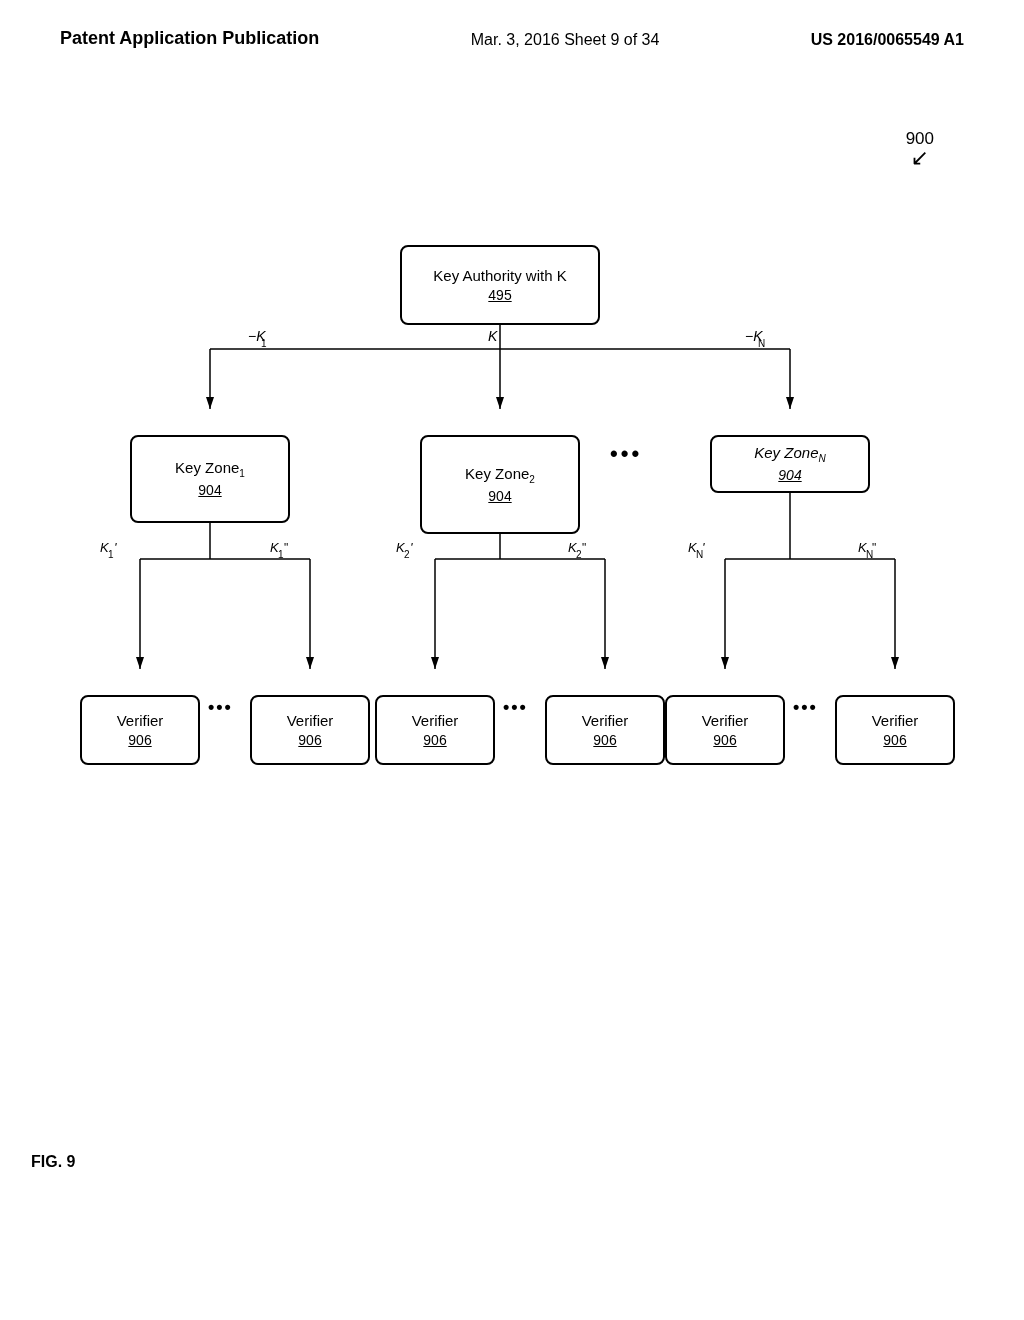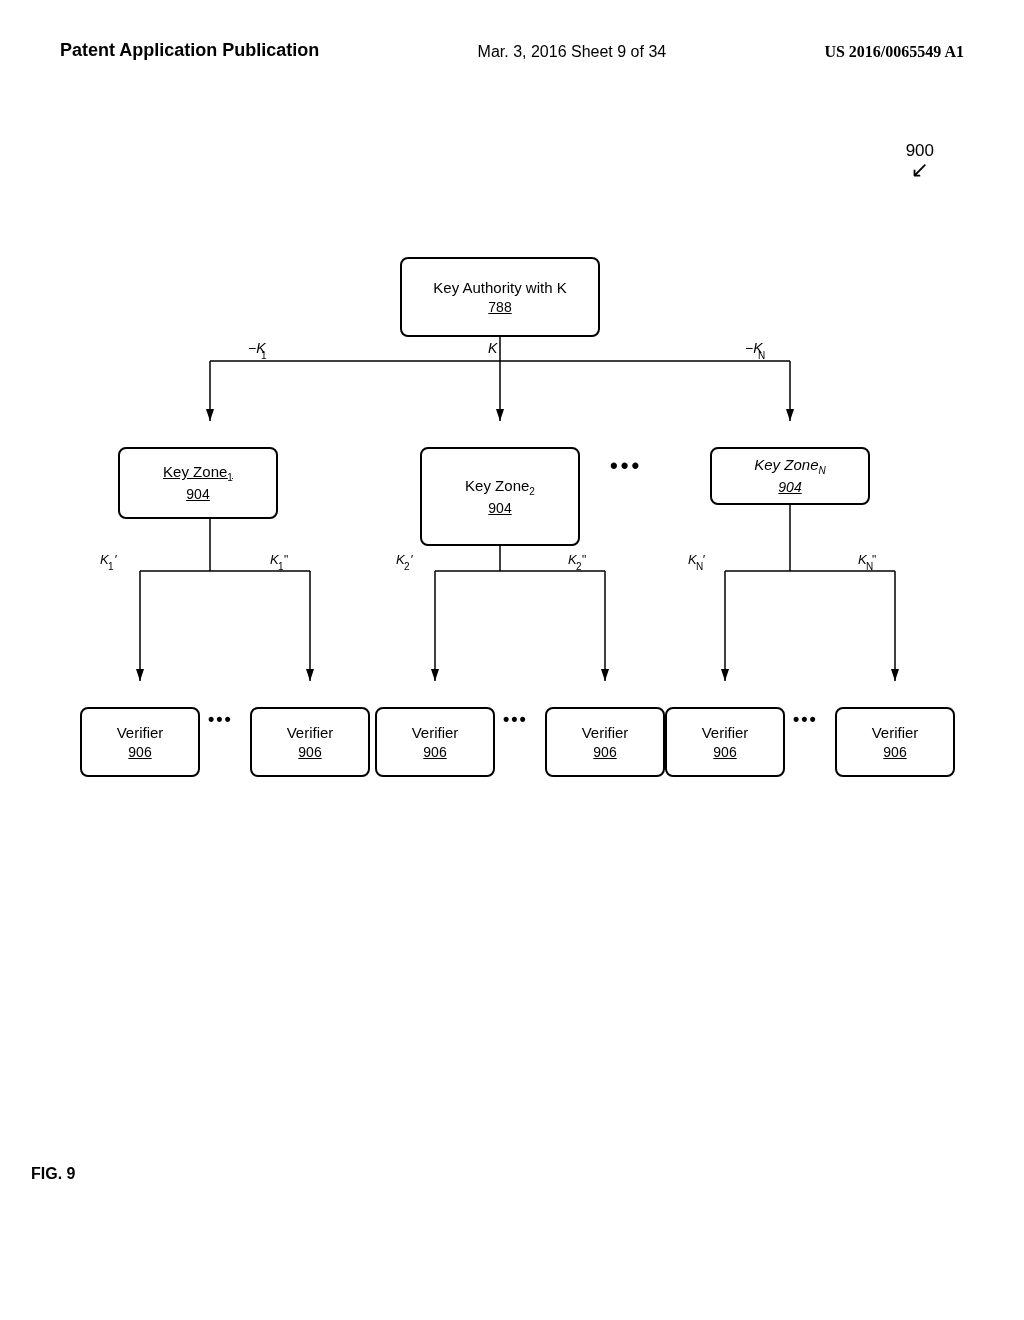--- a/index.html
+++ b/index.html
@@ -10,38 +10,37 @@
       font-family: Arial, Helvetica, sans-serif;
       position: relative;
       overflow: hidden;
     }
 
     
     .header {
       display: flex;
       justify-content: space-between;
       align-items: flex-end;
-      padding: 40px 60px 0 60px;
+      padding: 28px 60px 0 60px;
       gap: 8px;
     }
     .header-left {
       font-size: 18px;
       font-weight: bold;
     }
     .header-center {
       font-size: 16px;
       text-align: center;
       margin-top: 2px;
     }
     .header-right {
       font-size: 16px;
       font-weight: bold;
       text-align: right;
       margin-top: 2px;
-      font-family: Liberation Serif, serif;
     }
 
     
     .diagram {
       position: relative;
       width: 100%;
       height: 1150px;
       margin-top: 20px;
       padding-left: 31px;
     }
@@ -84,24 +83,23 @@
     .box-ka {
       width: 200px;
       height: 80px;
       left: 400px;
       top: 150px;
     }
 
     
     .box-kz1 {
       width: 160px;
-      height: 72px;
-      left: 118px;
+      height: 88px;
+      left: 130px;
       top: 340px;
-      text-decoration: underline;
     }
     .box-kz2 {
       width: 160px;
       height: 99px;
       left: 420px;
       top: 340px;
     }
     .box-kzn {
       width: 160px;
       height: 58px;
@@ -275,21 +273,21 @@
     <text x="688" y="483" font-size="13" font-style="italic" fill="#000">K</text>
     <text x="696" y="489" font-size="10" fill="#000">N</text>
     <text x="702" y="483" font-size="13" font-style="italic" fill="#000">'</text>
     <text x="858" y="483" font-size="13" font-style="italic" fill="#000">K</text>
     <text x="866" y="489" font-size="10" fill="#000">N</text>
     <text x="872" y="483" font-size="12" fill="#000">"</text>
   </svg>
 
   <div class="box box-ka">
     <span>Key Authority with K</span>
-    <span class="ref">788</span>
+    <span class="ref">495</span>
   </div>
 
   <div class="box box-kz1">
     <span>Key Zone<sub>1</sub></span>
     <span class="ref">904</span>
   </div>
 
   <div class="box box-kz2">
     <span>Key Zone<sub>2</sub></span>
     <span class="ref">904</span>

